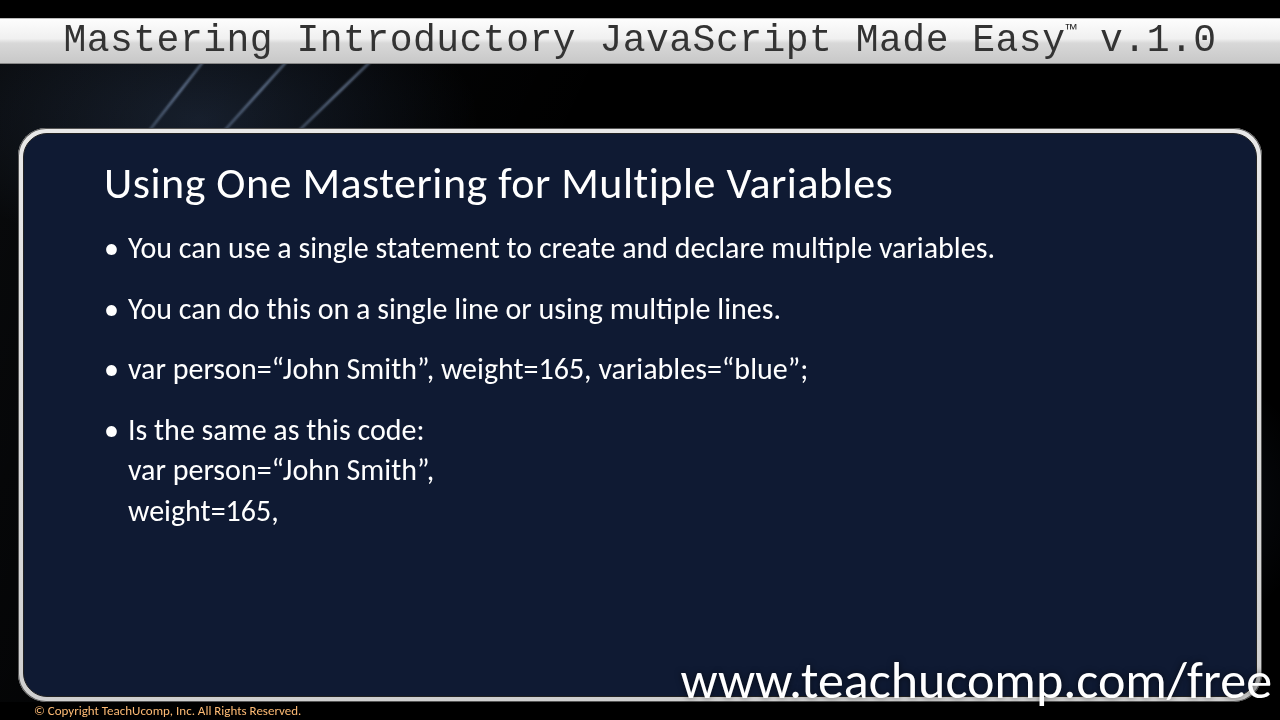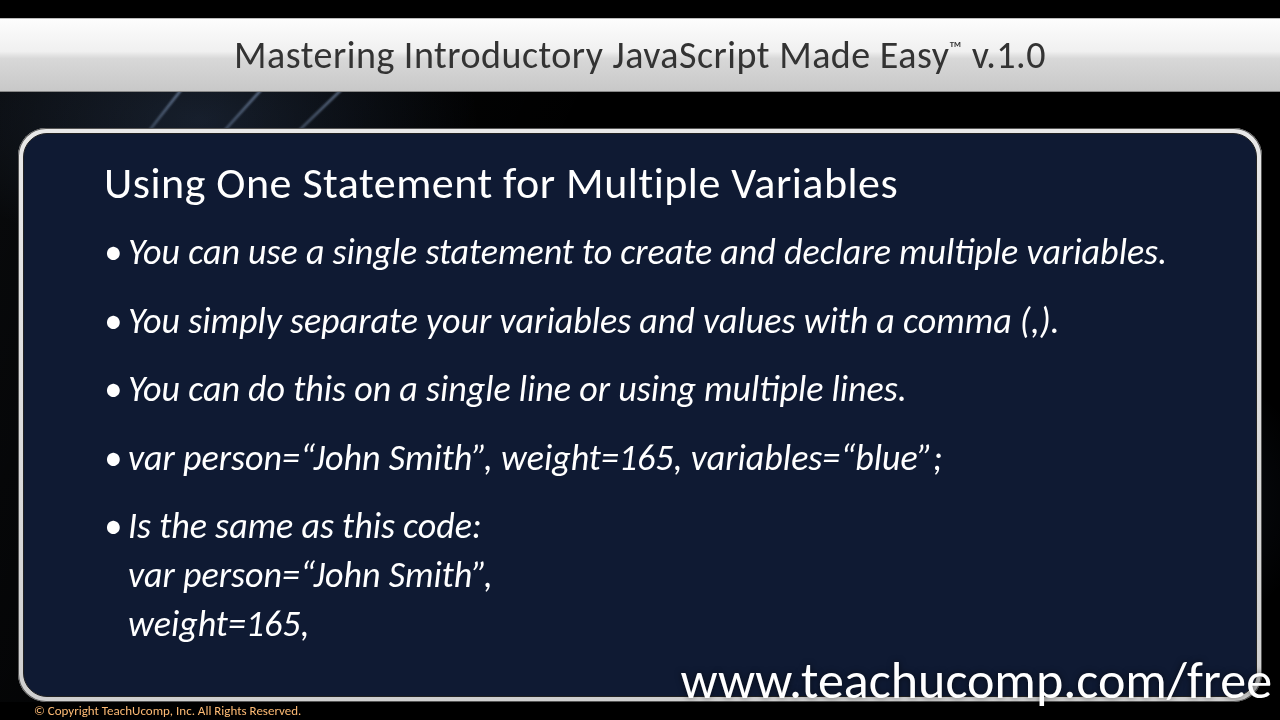--- a/index.html
+++ b/index.html
@@ -22,26 +22,27 @@
     background: linear-gradient(to bottom, rgba(180,210,255,0) 0%, rgba(180,210,255,0.6) 50%, rgba(180,210,255,0) 100%);
     filter: blur(1px);
   }
   .letterbox-top, .letterbox-bottom {
     position: absolute; left: 0; right: 0; height: 18px; background: #000; z-index: 1;
   }
   .letterbox-top { top: 0; }
   .letterbox-bottom { bottom: 0; }
 
   .title-bar {
-    position: absolute; top: 18px; left: 0; right: 0; height: 74px;
+    position: absolute; top: 18px; left: 0; right: 0; height: 46px;
     background: linear-gradient(to bottom, #fdfdfd 0%, #f0f0f0 45%, #d8d8d8 55%, #c8c8c8 100%);
     border-top: 1px solid #bbb;
     border-bottom: 1px solid #888;
-    display: flex; align-items: center; justify-content: center;
+    display: flex; align-items: flex-start; justify-content: center;
     z-index: 2;
+    font-family: Liberation Mono, monospace;
   }
   .title-bar .title {
     font-size: 38px;
     color: #333;
     font-weight: 400;
     letter-spacing: 0.5px;
   }
   .title-bar .tm { font-size: 18px; vertical-align: super; }
 
   .panel {
@@ -65,24 +66,23 @@
   }
   .slide-title {
     font-size: 44px;
     font-weight: 300;
     color: #fff;
     margin-bottom: 18px;
     letter-spacing: 0.5px;
   }
   ul.bullets {
     list-style: none;
-    font-size: 36px;
+    font-size: 30px;
     font-weight: 400;
     line-height: 1.35;
-    font-style: italic;
   }
   ul.bullets > li {
     position: relative;
     padding-left: 24px;
     margin-bottom: 20px;
   }
   ul.bullets > li::before {
     content: "•";
     position: absolute;
     left: 0;
@@ -127,27 +127,24 @@
 <div class="letterbox-bottom"></div>
 
 <div class="title-bar">
   <div class="title">
     <span>Mastering Introductory JavaScript Made Easy</span><span class="tm">™</span><span> v.1.0</span>
   </div>
 </div>
 
 <div class="panel">
   <div class="panel-inner">
-    <div class="slide-title">Using One Statement for Multiple Variables</div>
+    <div class="slide-title">Using One Mastering for Multiple Variables</div>
     <ul class="bullets">
       <li>
         <span>You can use a single statement to create and declare multiple variables.</span>
-      </li>
-      <li>
-        <span>You simply separate your variables and values with a comma (,).</span>
       </li>
       <li>
         <span>You can do this on a single line or using multiple lines.</span>
       </li>
       <li>
         <span class="code-line">var person=“John Smith”, weight=165, variables=“blue”;</span>
       </li>
       <li>
         <span>Is the same as this code:</span>
         <span class="code-line">var person=“John Smith”,</span>

